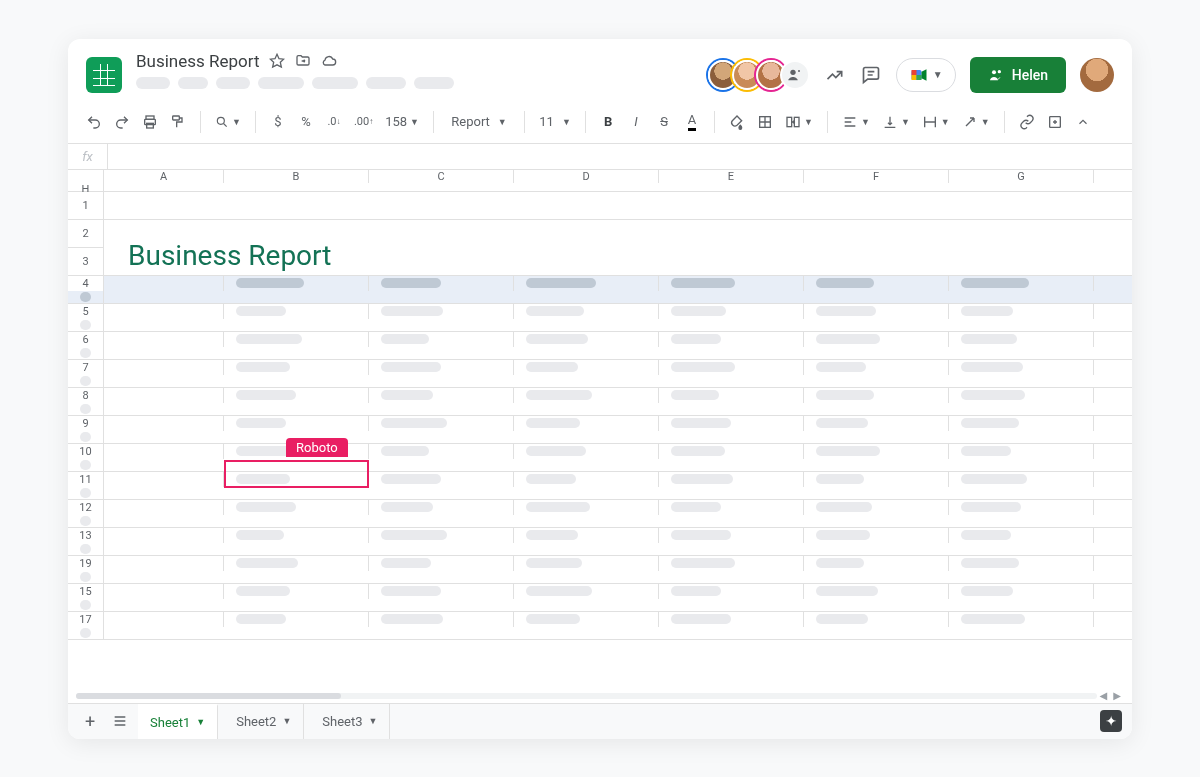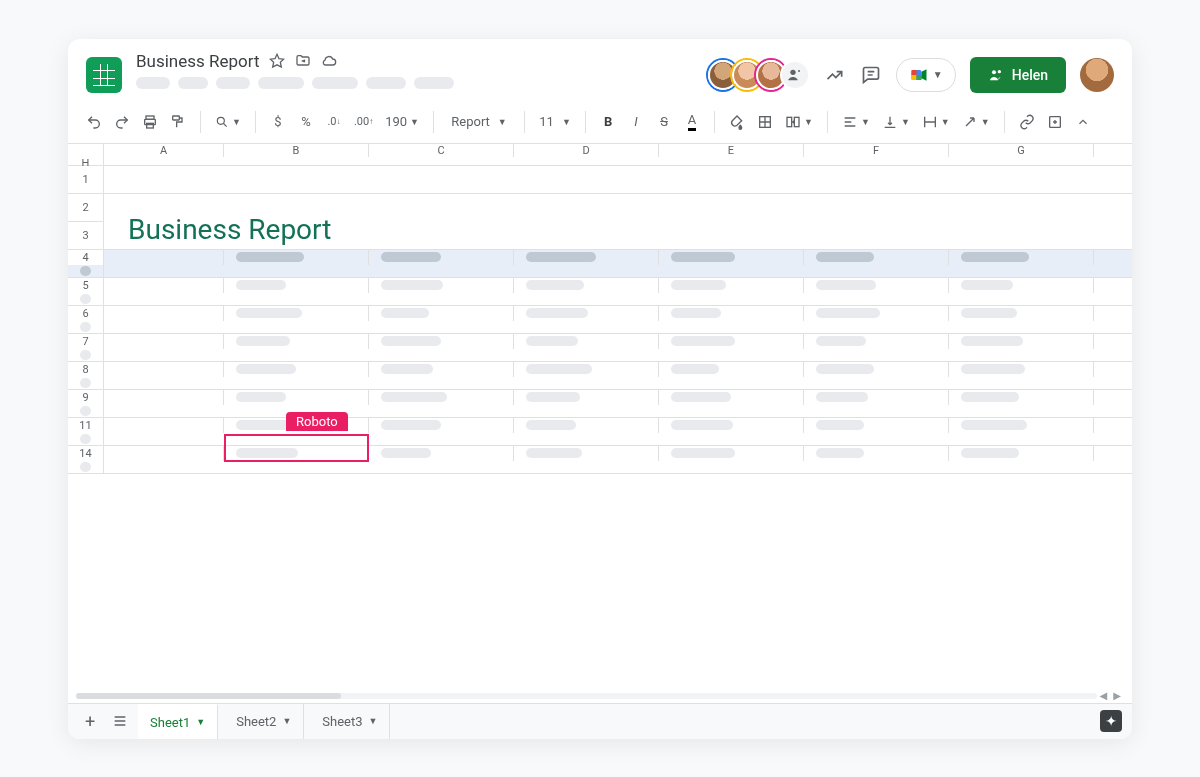--- a/index.html
+++ b/index.html
@@ -209,21 +209,21 @@
           <line x1="15" y1="15" x2="20" y2="20"></line>
         </svg>
         <span class="caret">▼</span>
       </div>
     <div class="sep"></div>
     <div class="tb-btn tb-text">$</div>
     <div class="tb-btn tb-text">%</div>
     <div class="tb-btn tb-text" style="font-size:11px;">.0<sub style="font-size:8px">↓</sub></div>
     <div class="tb-btn tb-text" style="font-size:11px;">.00<sub style="font-size:8px">↑</sub></div>
     <div class="tb-btn tb-text">
-        <span>190</span>
+        <span>158</span>
         <span class="caret">▼</span>
       </div>
     <div class="sep"></div>
     <div class="tb-btn tb-text" style="min-width:70px;">
         <span>Report</span>
         <span class="caret" style="margin-left:8px;">▼</span>
       </div>
     <div class="sep"></div>
     <div class="tb-btn tb-text" style="min-width:40px;">
         <span>11</span>
@@ -306,20 +306,24 @@
           <line x1="12" y1="9" x2="12" y2="15"></line>
         </svg>
       </div>
     <div class="tb-btn">
         <svg width="14" height="14" viewBox="0 0 24 24" fill="none" stroke="currentColor" stroke-width="2">
           <polyline points="18 15 12 9 6 15"></polyline>
         </svg>
       </div>
   </div>
 
+  <div class="fx-bar">
+    <div class="fx-lbl">fx</div>
+    <div class="fx-input"></div>
+  </div>
 
   <div class="grid-area">
     <div class="col-headers">
       <div></div>
       <div>A</div>
       <div>B</div>
       <div>C</div>
       <div>D</div>
       <div>E</div>
       <div>F</div>
@@ -503,20 +507,45 @@
             <div class="ph" style="width:52px"></div>
           </div>
           <div class="cell">
             <div class="ph" style="width:58px"></div>
           </div>
           <div class="cell">
             <div class="ph" style="width:62px"></div>
           </div>
         </div>
       <div class="row">
+          <div class="rh">10</div>
+          <div class="cell"></div>
+          <div class="cell">
+            <div class="ph" style="width:62px"></div>
+          </div>
+          <div class="cell">
+            <div class="ph" style="width:48px"></div>
+          </div>
+          <div class="cell">
+            <div class="ph" style="width:60px"></div>
+          </div>
+          <div class="cell">
+            <div class="ph" style="width:54px"></div>
+          </div>
+          <div class="cell">
+            <div class="ph" style="width:64px"></div>
+          </div>
+          <div class="cell">
+            <div class="ph" style="width:50px"></div>
+          </div>
+          <div class="cell">
+            <div class="ph" style="width:56px"></div>
+          </div>
+        </div>
+      <div class="row">
           <div class="rh">11</div>
           <div class="cell"></div>
           <div class="cell">
             <div class="ph" style="width:54px"></div>
           </div>
           <div class="cell">
             <div class="ph" style="width:60px"></div>
           </div>
           <div class="cell">
             <div class="ph" style="width:50px"></div>
@@ -528,42 +557,142 @@
             <div class="ph" style="width:48px"></div>
           </div>
           <div class="cell">
             <div class="ph" style="width:66px"></div>
           </div>
           <div class="cell">
             <div class="ph" style="width:52px"></div>
           </div>
         </div>
       <div class="row">
-          <div class="rh">14</div>
-          <div class="cell"></div>
-          <div class="cell">
-            <div class="ph" style="width:62px"></div>
+          <div class="rh">12</div>
+          <div class="cell"></div>
+          <div class="cell">
+            <div class="ph" style="width:60px"></div>
+          </div>
+          <div class="cell">
+            <div class="ph" style="width:52px"></div>
+          </div>
+          <div class="cell">
+            <div class="ph" style="width:64px"></div>
           </div>
           <div class="cell">
             <div class="ph" style="width:50px"></div>
           </div>
           <div class="cell">
             <div class="ph" style="width:56px"></div>
           </div>
           <div class="cell">
-            <div class="ph" style="width:64px"></div>
+            <div class="ph" style="width:60px"></div>
           </div>
           <div class="cell">
             <div class="ph" style="width:48px"></div>
           </div>
+        </div>
+      <div class="row">
+          <div class="rh">13</div>
+          <div class="cell"></div>
+          <div class="cell">
+            <div class="ph" style="width:48px"></div>
+          </div>
+          <div class="cell">
+            <div class="ph" style="width:66px"></div>
+          </div>
+          <div class="cell">
+            <div class="ph" style="width:52px"></div>
+          </div>
+          <div class="cell">
+            <div class="ph" style="width:60px"></div>
+          </div>
+          <div class="cell">
+            <div class="ph" style="width:54px"></div>
+          </div>
+          <div class="cell">
+            <div class="ph" style="width:50px"></div>
+          </div>
+          <div class="cell">
+            <div class="ph" style="width:64px"></div>
+          </div>
+        </div>
+      <div class="row">
+          <div class="rh">19</div>
+          <div class="cell"></div>
+          <div class="cell">
+            <div class="ph" style="width:62px"></div>
+          </div>
+          <div class="cell">
+            <div class="ph" style="width:50px"></div>
+          </div>
+          <div class="cell">
+            <div class="ph" style="width:56px"></div>
+          </div>
+          <div class="cell">
+            <div class="ph" style="width:64px"></div>
+          </div>
+          <div class="cell">
+            <div class="ph" style="width:48px"></div>
+          </div>
           <div class="cell">
             <div class="ph" style="width:58px"></div>
           </div>
           <div class="cell">
             <div class="ph" style="width:54px"></div>
+          </div>
+        </div>
+      <div class="row">
+          <div class="rh">15</div>
+          <div class="cell"></div>
+          <div class="cell">
+            <div class="ph" style="width:54px"></div>
+          </div>
+          <div class="cell">
+            <div class="ph" style="width:60px"></div>
+          </div>
+          <div class="cell">
+            <div class="ph" style="width:66px"></div>
+          </div>
+          <div class="cell">
+            <div class="ph" style="width:50px"></div>
+          </div>
+          <div class="cell">
+            <div class="ph" style="width:62px"></div>
+          </div>
+          <div class="cell">
+            <div class="ph" style="width:52px"></div>
+          </div>
+          <div class="cell">
+            <div class="ph" style="width:60px"></div>
+          </div>
+        </div>
+      <div class="row">
+          <div class="rh">17</div>
+          <div class="cell"></div>
+          <div class="cell">
+            <div class="ph" style="width:50px"></div>
+          </div>
+          <div class="cell">
+            <div class="ph" style="width:62px"></div>
+          </div>
+          <div class="cell">
+            <div class="ph" style="width:54px"></div>
+          </div>
+          <div class="cell">
+            <div class="ph" style="width:60px"></div>
+          </div>
+          <div class="cell">
+            <div class="ph" style="width:52px"></div>
+          </div>
+          <div class="cell">
+            <div class="ph" style="width:64px"></div>
+          </div>
+          <div class="cell">
+            <div class="ph" style="width:48px"></div>
           </div>
         </div>
 
       <div class="helen-cursor" style="left:156px; top:268px;">
         <div class="helen-tag" style="left:62px; top:-22px;">Roboto</div>
         <div class="helen-cell" style="left:0; top:0; width:145px; height:28px;"></div>
       </div>
     </div>
 
     <div class="scroll-h">

